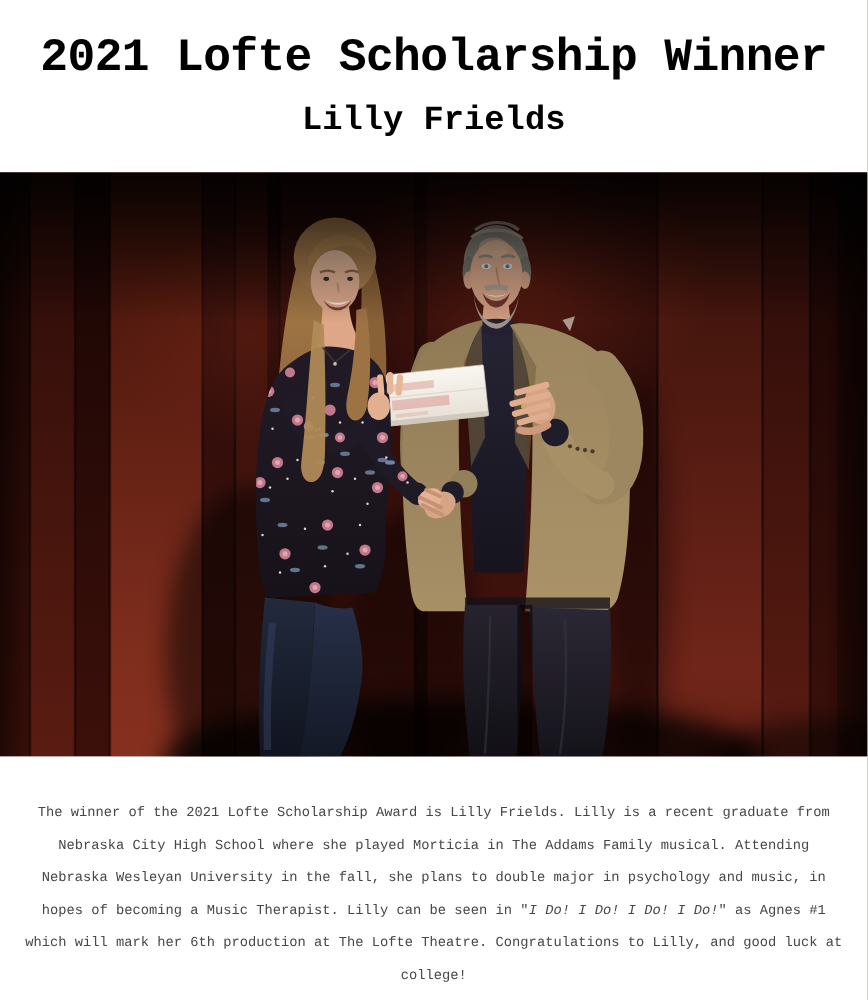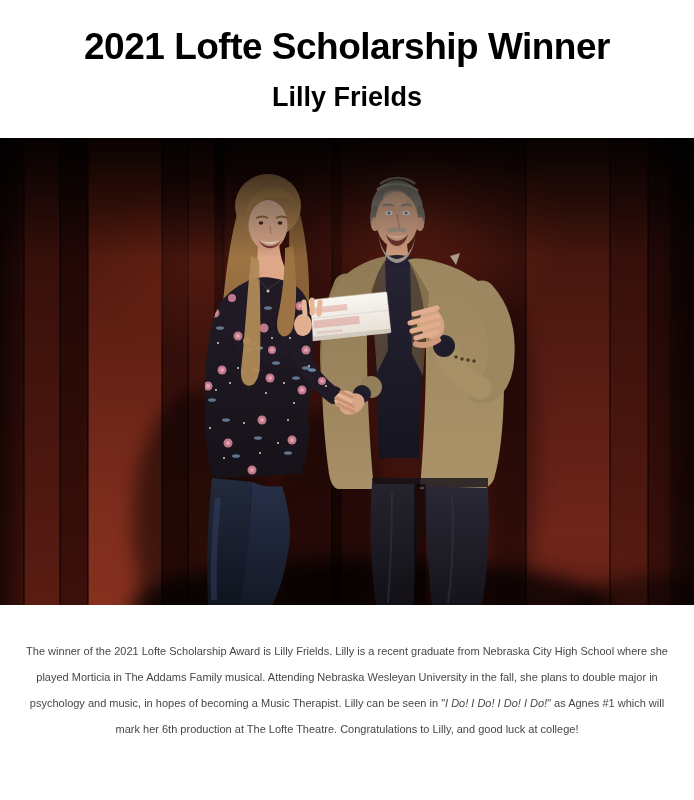--- a/index.html
+++ b/index.html
@@ -1,18 +1,18 @@
 <!DOCTYPE html>
 <html><head>
 <meta charset="utf-8">
 <style>
   html,body{margin:0;padding:0;background:#fff;}
   .page{
     width:694px;height:800px;margin:0 auto;background:#fff;
-    font-family:Liberation Sans, sans-serif;
+    font-family:Liberation Mono, monospace;
     overflow:hidden;
   }
   h1.title{
     margin:26px 0 0;text-align:center;font-size:37px;line-height:1.16;
     font-weight:700;color:#000;letter-spacing:-.5px;
   }
   h2.subtitle{
     margin:13px 0 0;text-align:center;font-size:27px;line-height:1.15;
     font-weight:700;color:#000;
   }

